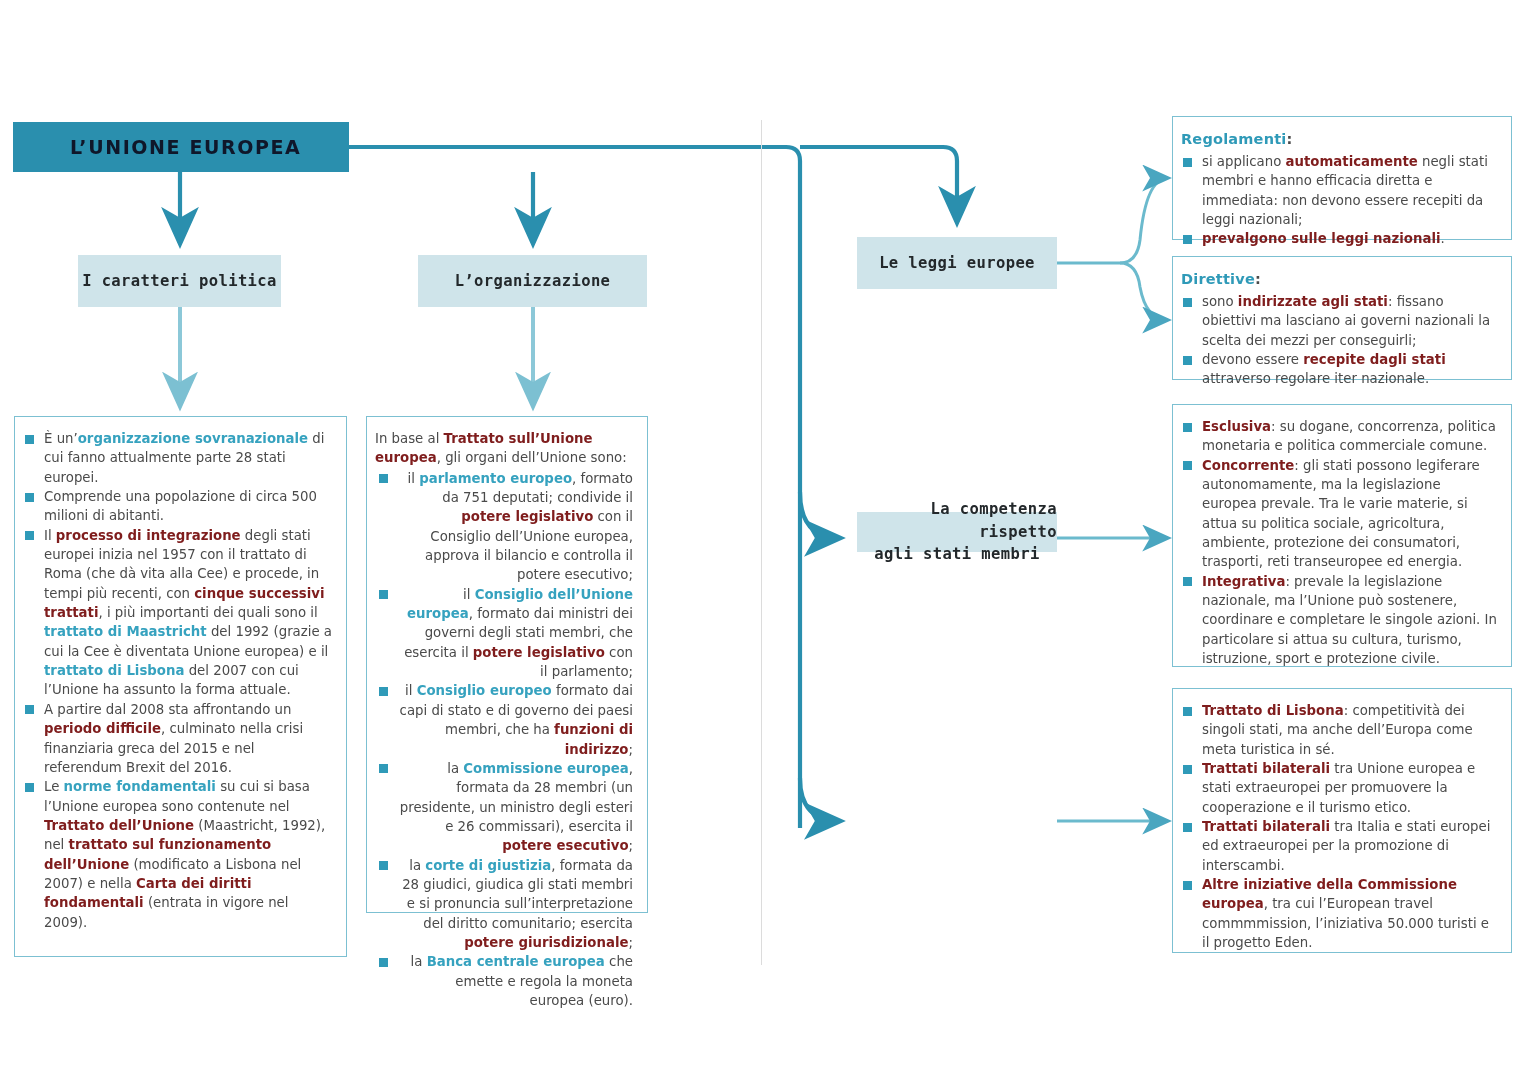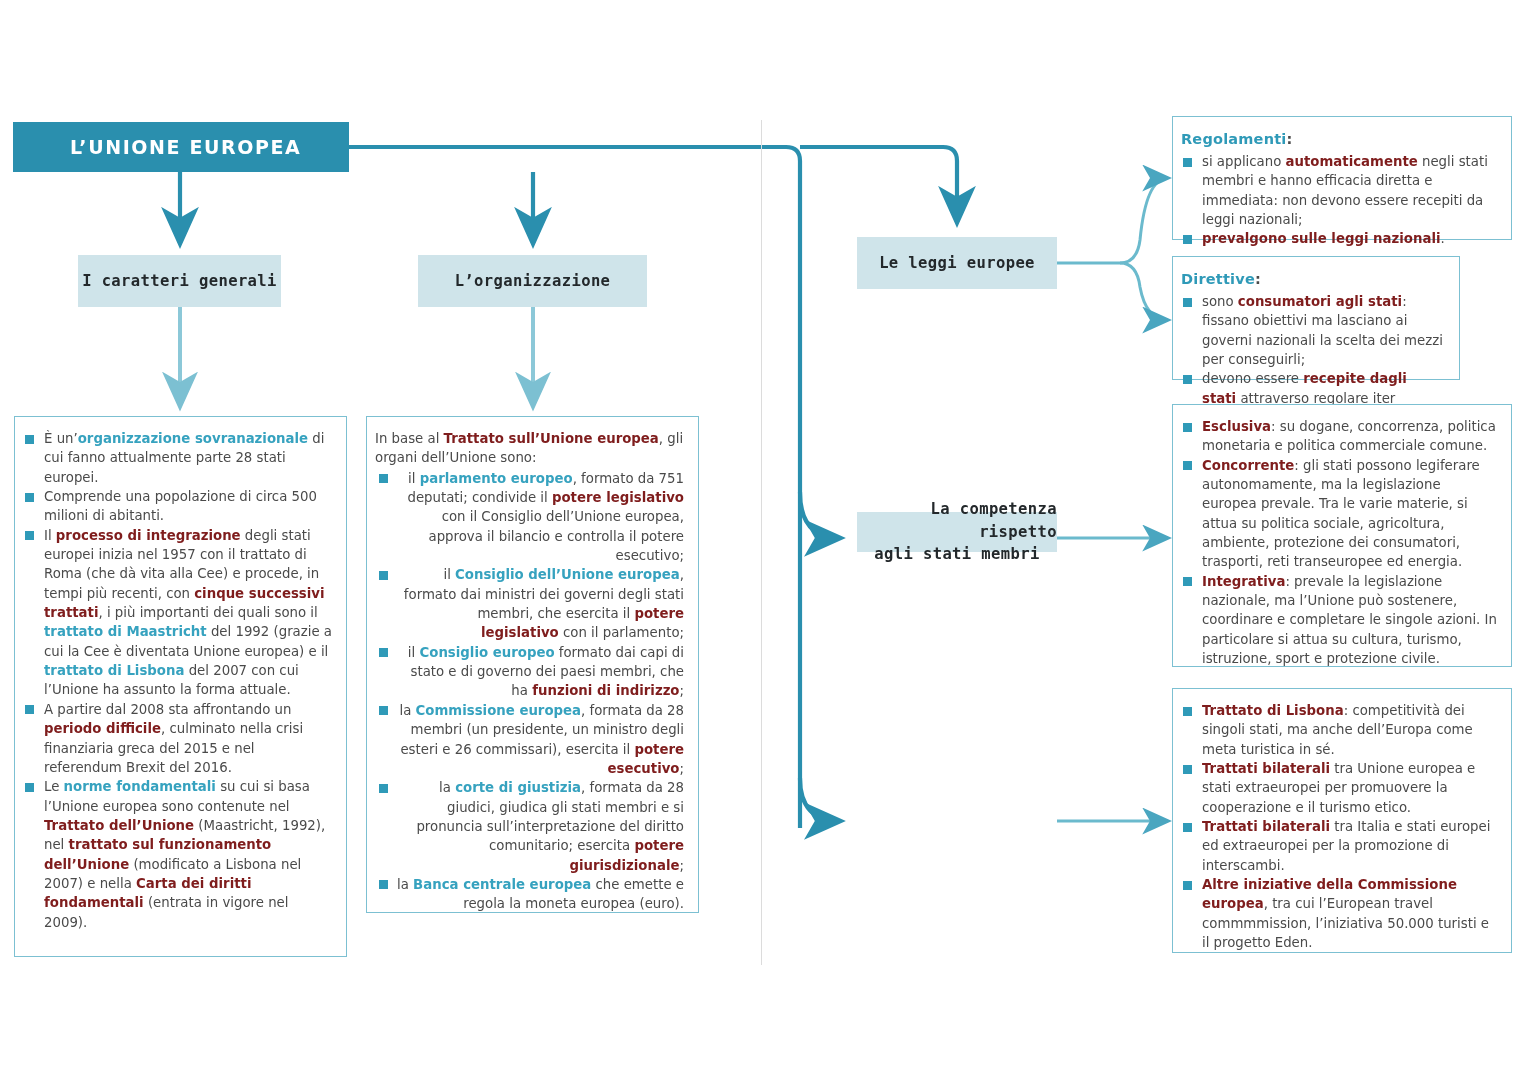--- a/index.html
+++ b/index.html
@@ -12,21 +12,21 @@
     color:#3b3b3b;
   }
   #canvas{position:absolute;inset:0;}
   svg.wires{position:absolute;left:0;top:0;width:1527px;height:1080px;pointer-events:none;}
 
   
   .node{position:absolute;box-sizing:border-box;}
 
   .root-node{
     background:#2a8fae;
-    color:#ffffff;
+    color:#0f172a;
     display:flex;align-items:center;
     padding-left:57px;
     letter-spacing:1.6px;
     font-size:19px;
     font-weight:600;
   }
 
   .sub-node{
     background:#cfe4ea;
     display:flex;align-items:center;justify-content:center;
@@ -131,21 +131,21 @@
     <path d="M1057,821 L1168,821" stroke="#6bbacd" stroke-width="3" fill="none" marker-end="url(#ah-mid)"></path>
   </svg>
 
   <div class="divider" style="left:761px;top:120px;height:845px;"></div>
 
   <div class="node root-node" style="left:13px;top:122px;width:336px;height:50px;">
     <span>L’UNIONE EUROPEA</span>
   </div>
 
   <div class="node sub-node" style="left:78px;top:255px;width:203px;height:52px;">
-    <span>I caratteri generali</span>
+    <span>I caratteri politica</span>
   </div>
 
   <div class="node sub-node" style="left:418px;top:255px;width:229px;height:52px;">
     <span>L’organizzazione</span>
   </div>
 
   <div class="node sub-node" style="left:857px;top:237px;width:200px;height:52px;">
     <span>Le leggi europee</span>
   </div>
 
@@ -158,21 +158,21 @@
   <div class="panel" style="left:14px;top:416px;width:333px;height:541px;">
     <ul class="blist">
         <li>È un’<span class="accent">organizzazione sovranazionale</span> di cui fanno attualmente parte 28 stati europei.</li>
         <li>Comprende una popolazione di circa 500 milioni di abitanti.</li>
         <li>Il <b>processo di integrazione</b> degli stati europei inizia nel 1957 con il trattato di Roma (che dà vita alla Cee) e procede, in tempi più recenti, con <b>cinque successivi trattati</b>, i più importanti dei quali sono il <span class="accent">trattato di Maastricht</span> del 1992 (grazie a cui la Cee è diventata Unione europea) e il <span class="accent">trattato di Lisbona</span> del 2007 con cui l’Unione ha assunto la forma attuale.</li>
         <li>A partire dal 2008 sta affrontando un <b>periodo difficile</b>, culminato nella crisi finanziaria greca del 2015 e nel referendum Brexit del 2016.</li>
         <li>Le <span class="accent">norme fondamentali</span> su cui si basa l’Unione europea sono contenute nel <b>Trattato dell’Unione</b> (Maastricht, 1992), nel <b>trattato sul funzionamento dell’Unione</b> (modificato a Lisbona nel 2007) e nella <b>Carta dei diritti fondamentali</b> (entrata in vigore nel 2009).</li>
       </ul>
   </div>
 
-  <div class="panel" style="left:366px;top:416px;width:333px;height:497px;">
+  <div class="panel" style="left:366px;top:416px;width:282px;height:497px;">
     <p class="lead">In base al <b>Trattato sull’Unione europea</b>, gli organi dell’Unione sono:</p>
     <ul class="blist indent">
         <li>il <span class="accent">parlamento europeo</span>, formato da 751 deputati; condivide il <b>potere legislativo</b> con il Consiglio dell’Unione europea, approva il bilancio e controlla il potere esecutivo;</li>
         <li>il <span class="accent">Consiglio dell’Unione europea</span>, formato dai ministri dei governi degli stati membri, che esercita il <b>potere legislativo</b> con il parlamento;</li>
         <li>il <span class="accent">Consiglio europeo</span> formato dai capi di stato e di governo dei paesi membri, che ha <b>funzioni di indirizzo</b>;</li>
         <li>la <span class="accent">Commissione europea</span>, formata da 28 membri (un presidente, un ministro degli esteri e 26 commissari), esercita il <b>potere esecutivo</b>;</li>
         <li>la <span class="accent">corte di giustizia</span>, formata da 28 giudici, giudica gli stati membri e si pronuncia sull’interpretazione del diritto comunitario; esercita <b>potere giurisdizionale</b>;</li>
         <li>la <span class="accent">Banca centrale europea</span> che emette e regola la moneta europea (euro).</li>
       </ul>
   </div>
@@ -180,26 +180,26 @@
   <div class="panel" style="left:1172px;top:116px;width:340px;height:124px;">
     <p class="panel-head">
       <span>Regolamenti</span><span class="tail">:</span>
     </p>
     <ul class="blist">
         <li>si applicano <b>automaticamente</b> negli stati membri e hanno efficacia diretta e immediata: non devono essere  recepiti da leggi nazionali;</li>
         <li><b>prevalgono sulle leggi nazionali</b>.</li>
       </ul>
   </div>
 
-  <div class="panel" style="left:1172px;top:256px;width:288px;height:124px;">
+  <div class="panel" style="left:1172px;top:256px;width:340px;height:124px;">
     <p class="panel-head">
       <span>Direttive</span><span class="tail">:</span>
     </p>
     <ul class="blist">
-        <li>sono <b>consumatori agli stati</b>: fissano obiettivi ma lasciano ai governi nazionali la scelta dei mezzi per conseguirli;</li>
+        <li>sono <b>indirizzate agli stati</b>: fissano obiettivi ma lasciano ai governi nazionali la scelta dei mezzi per conseguirli;</li>
         <li>devono essere <b>recepite dagli stati</b> attraverso regolare iter nazionale.</li>
       </ul>
   </div>
 
   <div class="panel" style="left:1172px;top:404px;width:340px;height:263px;">
     <ul class="blist">
         <li><b>Esclusiva</b>: su dogane, concorrenza, politica monetaria e politica commerciale comune.</li>
         <li><b>Concorrente</b>: gli stati possono legiferare autonomamente, ma la legislazione europea prevale. Tra le varie materie, si attua su politica sociale, agricoltura, ambiente, protezione dei consumatori, trasporti, reti transeuropee ed energia.</li>
         <li><b>Integrativa</b>: prevale la legislazione nazionale, ma l’Unione può sostenere, coordinare e completare le singole azioni. In particolare si attua su cultura, turismo, istruzione, sport e protezione civile.</li>
       </ul>

